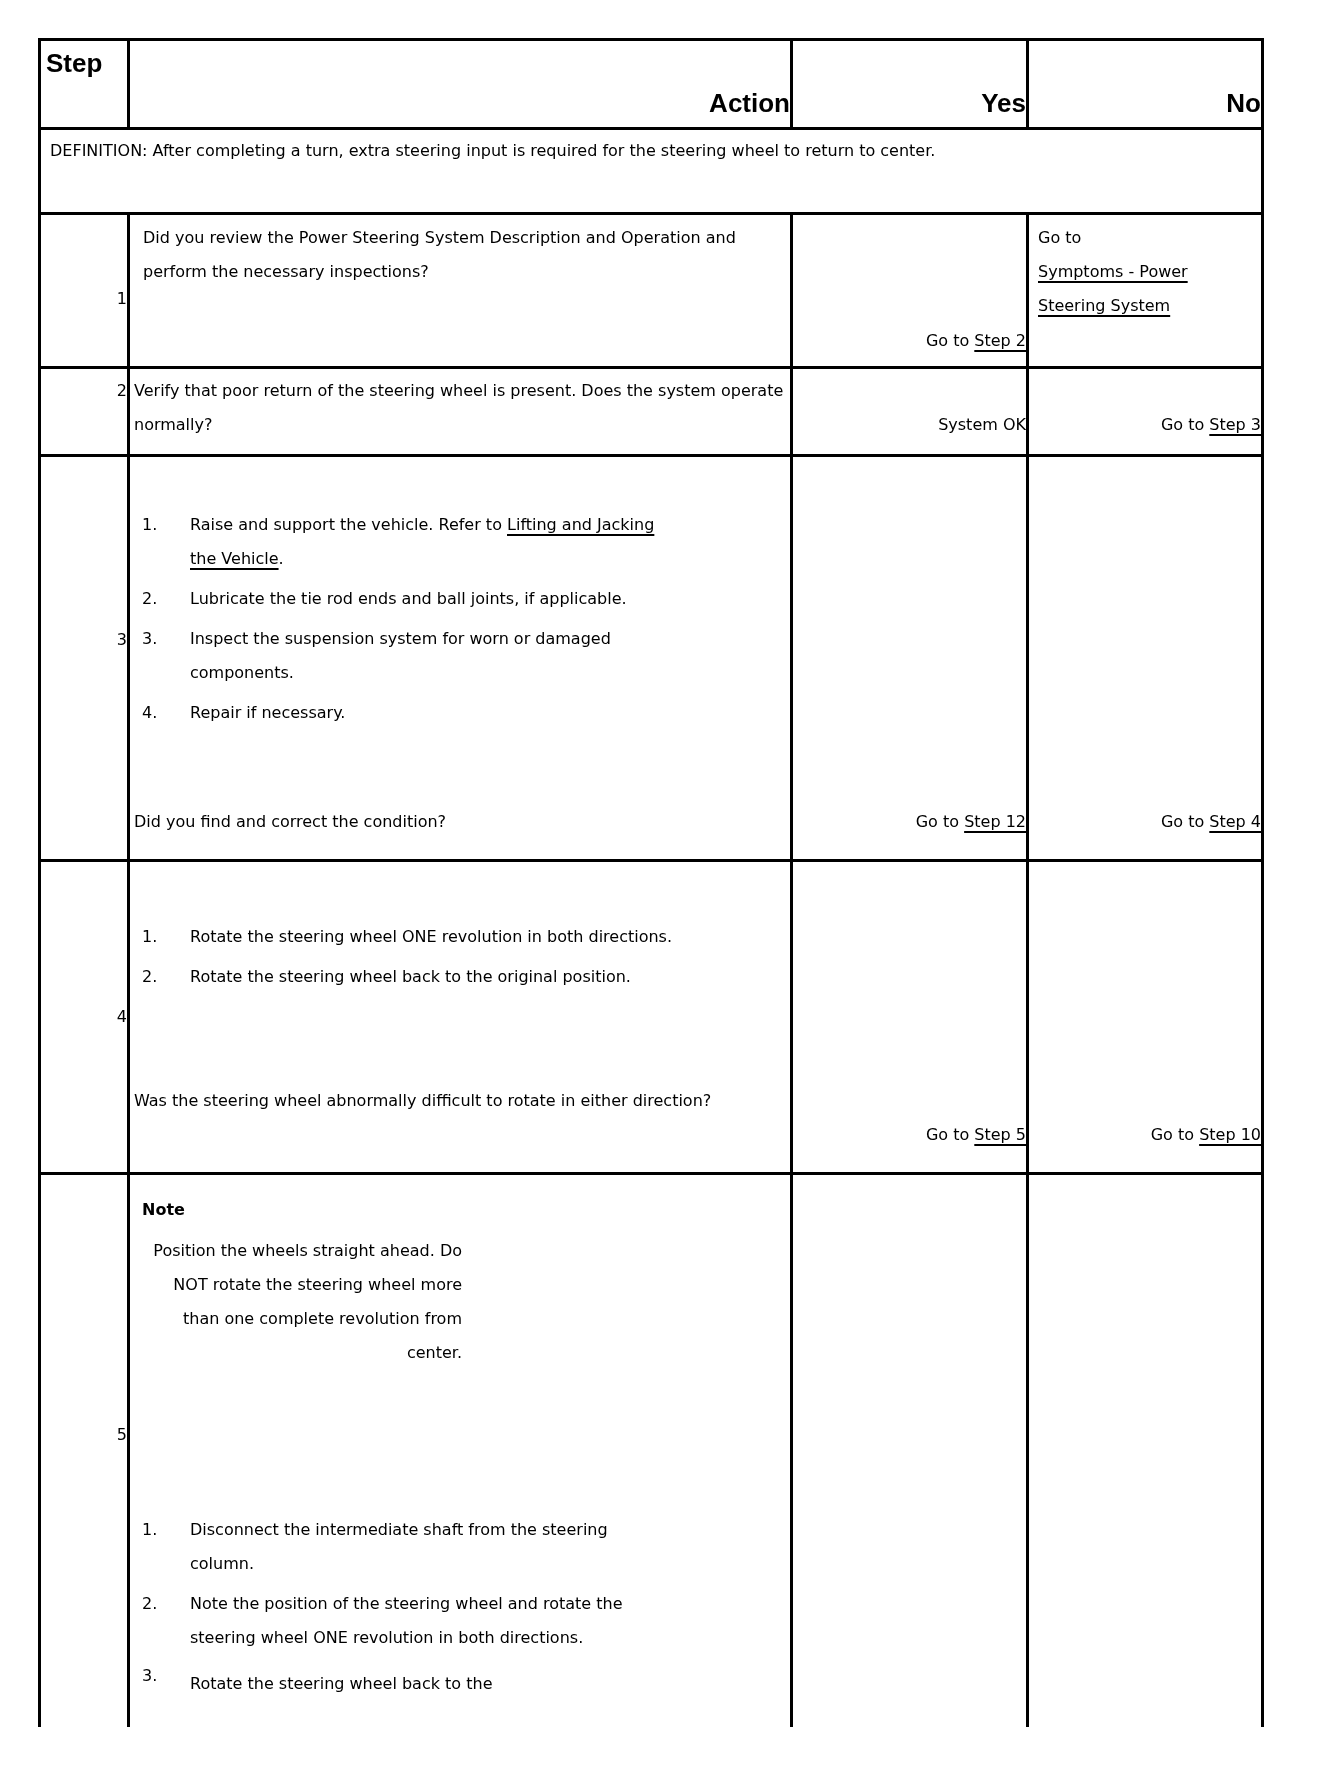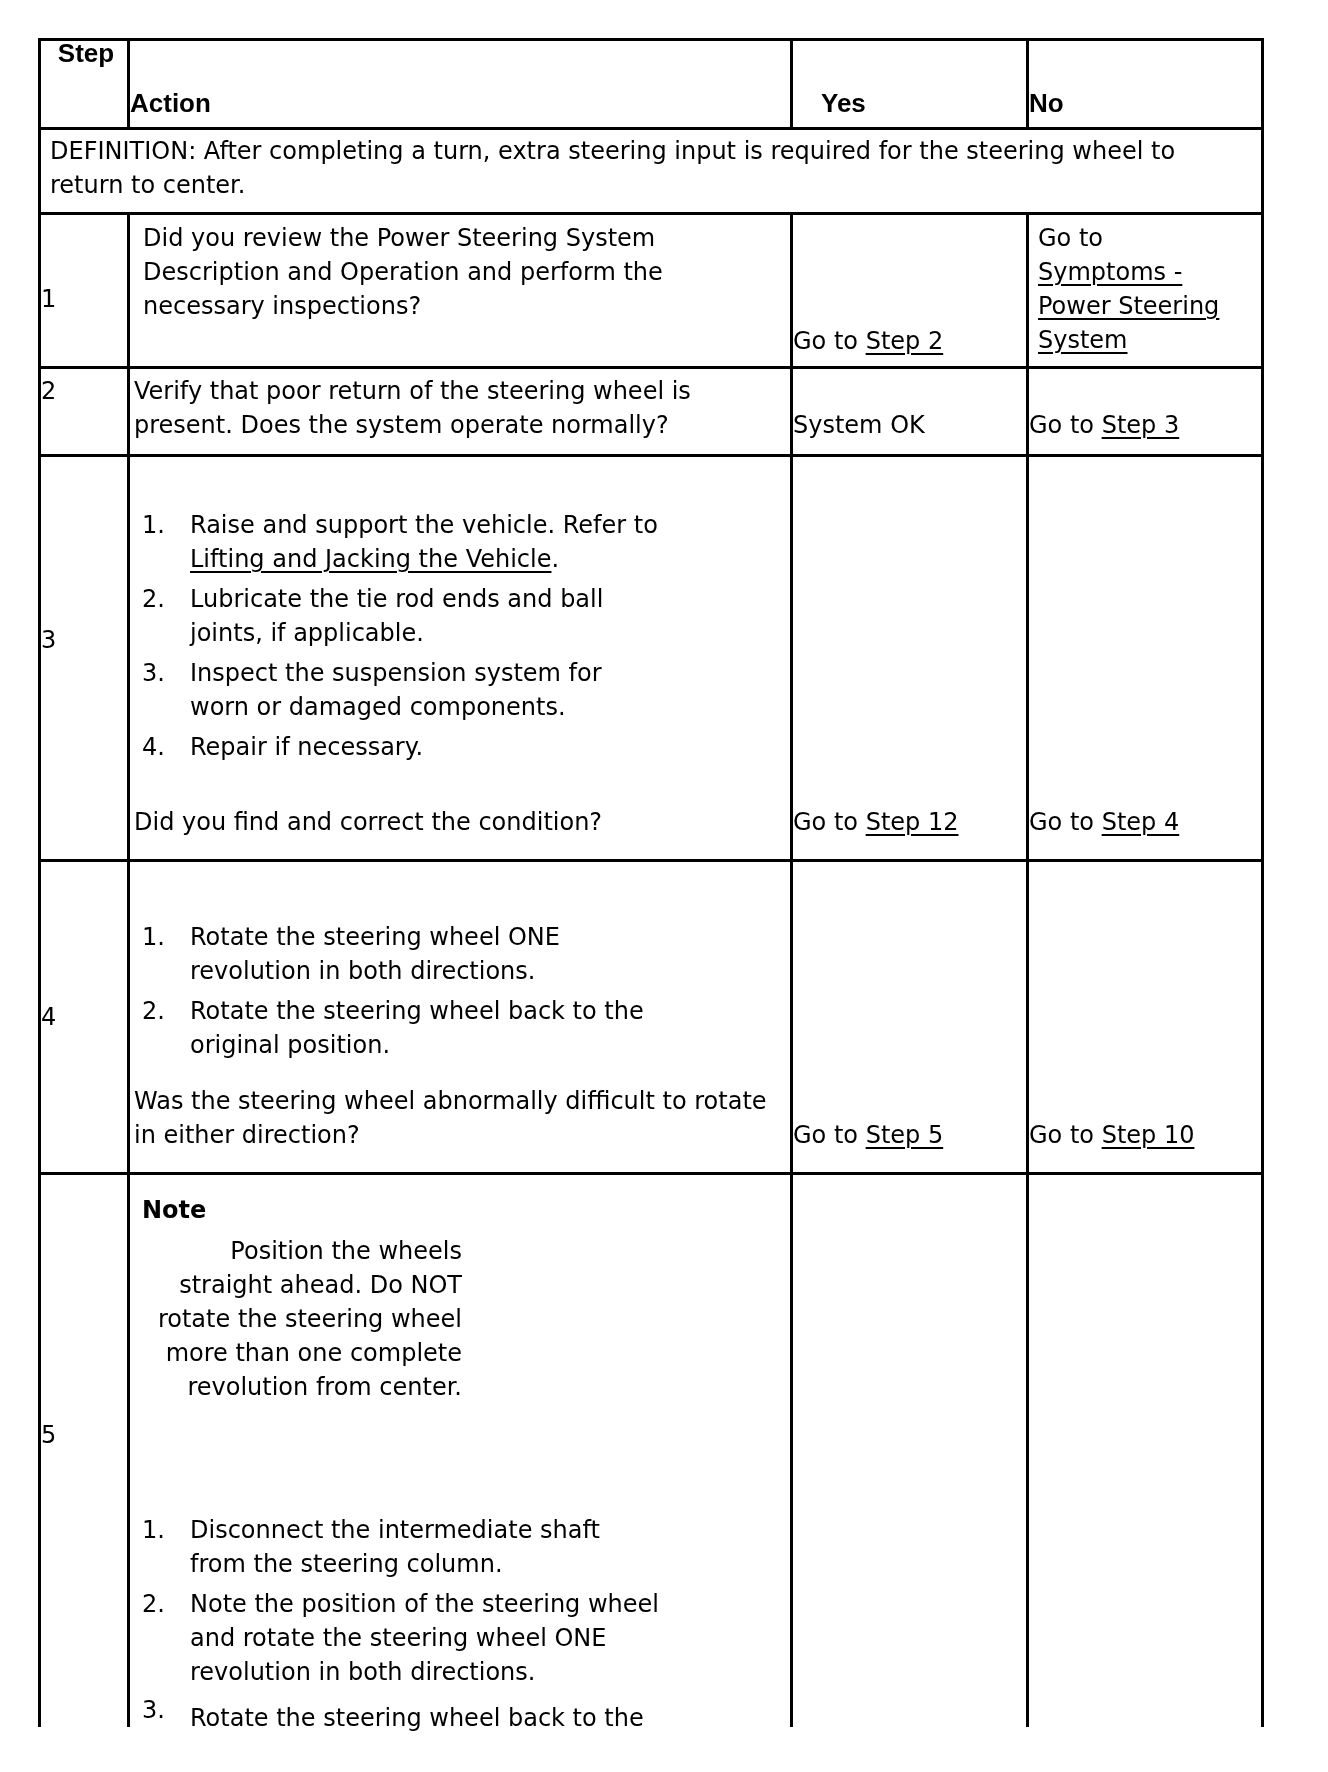--- a/index.html
+++ b/index.html
@@ -1,23 +1,23 @@
 <!DOCTYPE html>
 <html><head>
 <meta charset="utf-8">
 <style>
   html, body { margin: 0; padding: 0; background: #ffffff; }
   body { width: 1328px; height: 1772px; position: relative; overflow: hidden;
          font-family: "DejaVu Sans", sans-serif; color: #000; }
   .tbl { position: absolute; left: 38px; top: 38px; width: 1226px; height: 1689px; }
   .hline { position: absolute; height: 3px; background: #000; left: 0; width: 1226px; }
   .vline { position: absolute; width: 3px; background: #000; }
-  .cell { position: absolute; box-sizing: border-box; font-size: 24px; line-height: 34px; }
+  .cell { position: absolute; box-sizing: border-box; font-size: 16px; line-height: 34px; }
   .hdr { font-family: "Liberation Sans", sans-serif; font-weight: bold; font-size: 26px; line-height: 30px; }
-  .center { text-align: left; }
+  .center { text-align: right; }
   .link { text-decoration: underline; text-underline-offset: 4px; text-decoration-thickness: 2px; }
   ol.steps { margin: 0; padding: 0; list-style: none; }
   ol.steps li { position: relative; padding-left: 48px; margin-bottom: 6px; }
   ol.steps li .num { position: absolute; left: 0; top: 0; }
   .note-title { font-weight: bold; }
 </style>
 </head>
 <body>
 
 <div class="tbl">
@@ -34,21 +34,21 @@
   <div class="vline" style="left:1223px; top:0; height:1689px;"></div>
 
   <div class="vline" style="left:89px; top:0; height:91px;"></div>
   <div class="vline" style="left:752px; top:0; height:91px;"></div>
   <div class="vline" style="left:988px; top:0; height:91px;"></div>
 
   <div class="vline" style="left:89px; top:174px; height:1515px;"></div>
   <div class="vline" style="left:752px; top:174px; height:1515px;"></div>
   <div class="vline" style="left:988px; top:174px; height:1515px;"></div>
 
-  <div class="cell hdr" style="left:8px; top:0; width:80px;text-align:center;">Step</div>
+  <div class="cell hdr" style="left:8px; top:10px; width:80px;">Step</div>
   <div class="cell hdr center" style="left:92px; top:50px; width:660px;">Action</div>
   <div class="cell hdr center" style="left:755px; top:50px; width:233px;padding-left:28px;">Yes</div>
   <div class="cell hdr center" style="left:991px; top:50px; width:232px;">No</div>
 
   <div class="cell" style="left:12px; top:96px; width:1200px;">DEFINITION: After completing a turn, extra steering input is required for the steering wheel to return to center.</div>
 
   <div class="cell center" style="left:3px; top:244px; width:86px;">1</div>
   <div class="cell" style="left:105px; top:183px; width:640px;">Did you review the Power Steering System Description and Operation and perform the necessary inspections?</div>
   <div class="cell center" style="left:755px; top:286px; width:233px;">
     <span>Go to </span><span class="link">Step 2</span>

